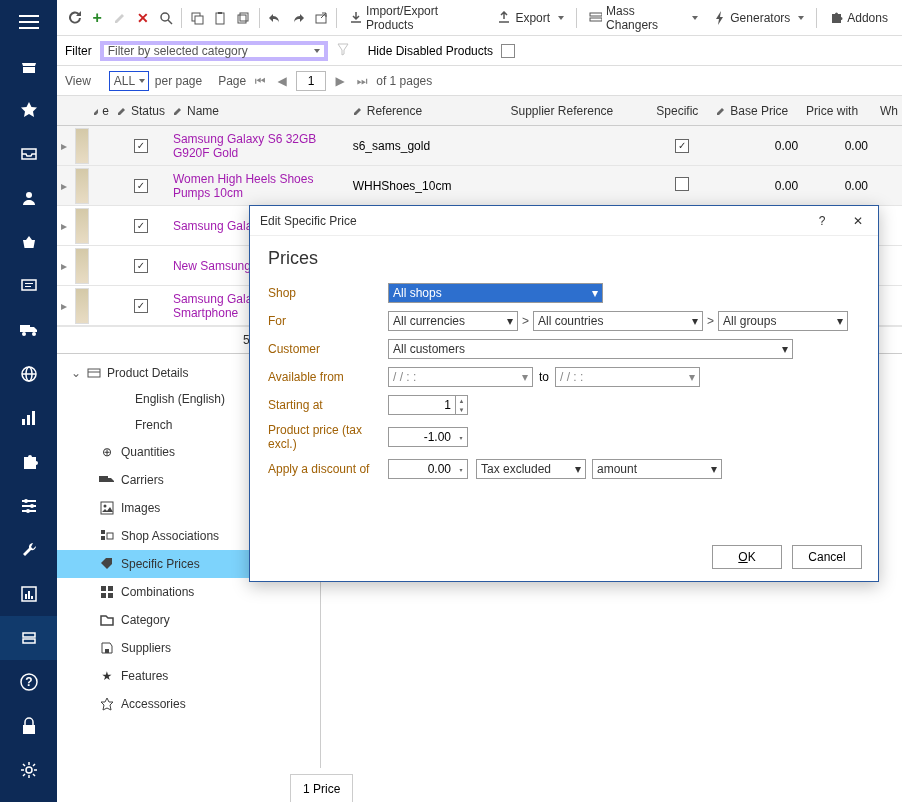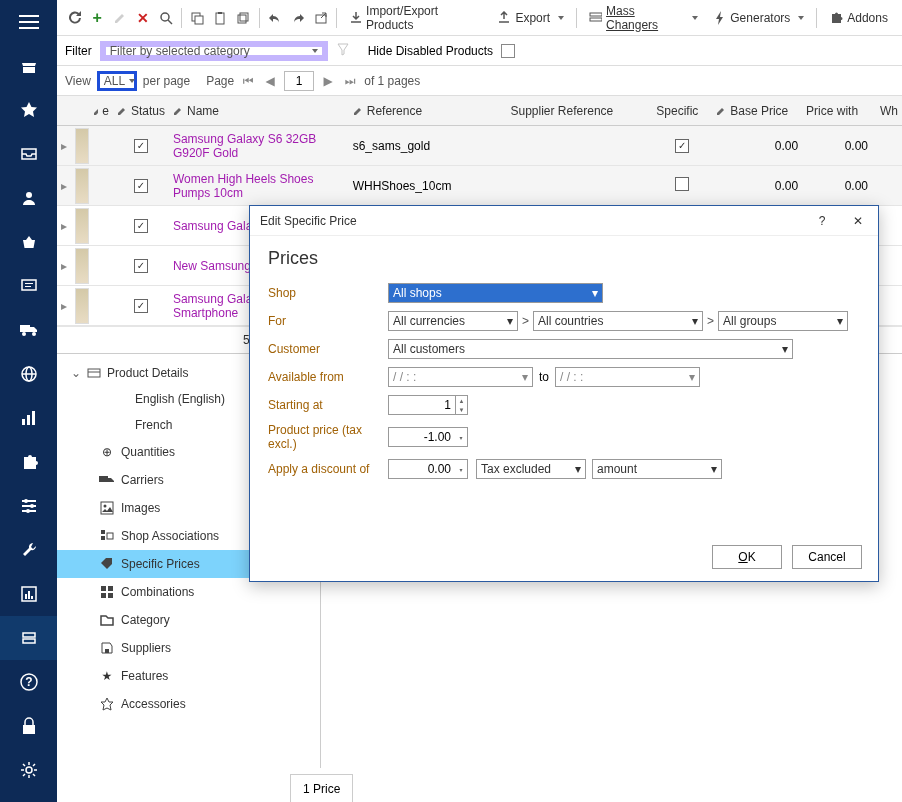--- a/index.html
+++ b/index.html
@@ -9,24 +9,24 @@
 .sidebar .nav-icon { width: 57px; height: 44px; display: flex; align-items: center; justify-content: center; color: #fff; cursor: pointer; }
 .sidebar .nav-icon.active { background: #113a6c; }
 .sidebar svg { fill: #fff; }
 .main { position: absolute; left: 57px; top: 0; right: 0; bottom: 0; background: #fff; }
 .toolbar { height: 36px; border-bottom: 1px solid #ddd; display: flex; align-items: center; padding: 0 8px; gap: 4px; }
 .toolbar .icon-btn { width: 20px; height: 20px; display: flex; align-items: center; justify-content: center; cursor: pointer; color: #555; }
 .toolbar .sep { width: 1px; height: 20px; background: #ccc; margin: 0 2px; }
 .toolbar .txt-btn { display: flex; align-items: center; gap: 4px; padding: 2px 6px; cursor: pointer; color: #333; }
 .caret::after { content: ""; display: inline-block; border-top: 4px solid #666; border-left: 3px solid transparent; border-right: 3px solid transparent; margin-left: 4px; vertical-align: middle; }
 .filter-row { height: 30px; border-bottom: 1px solid #ddd; display: flex; align-items: center; padding: 0 8px; gap: 8px; }
-.filter-row .sel { border: 6px solid #c4b5fd; height: 20px; width: 228px; padding: 0 4px; display: flex; align-items: center; justify-content: space-between; color: #555; }
+.filter-row .sel { border: 4px solid #c4b5fd; height: 20px; width: 228px; padding: 0 4px; display: flex; align-items: center; justify-content: space-between; color: #555; }
 .filter-row .chk { width: 14px; height: 14px; border: 1px solid #888; background: #fff; }
 .pager-row { height: 30px; border-bottom: 1px solid #ddd; display: flex; align-items: center; padding: 0 8px; gap: 6px; color: #555; }
-.pager-row .sel { border: 3px solid #1d4ed8; height: 20px; width: 40px; padding: 0 4px; display: flex; align-items: center; }
+.pager-row .sel { border: 1px solid #1d4ed8; height: 20px; width: 40px; padding: 0 4px; display: flex; align-items: center; margin-left: 12px; }
 .pager-row .pinput { width: 30px; height: 20px; border: 1px solid #bbb; text-align: center; }
 .pager-row .nav-btn { width: 16px; height: 16px; color: #888; cursor: pointer; display:flex;align-items:center;justify-content:center; }
 .grid { position: relative; }
 .grid-header { height: 30px; background: #f4f4f4; border-bottom: 1px solid #ccc; display: flex; align-items: center; }
 .col-expand { width: 14px; }
 .col-thumb { width: 18px; }
 .col-e { width: 24px; text-align:center; }
 .col-status { width: 56px; text-align:center; }
 .col-name { width: 180px; }
 .col-ref { width: 158px; }
@@ -258,21 +258,21 @@
           <path d="M7 8V1M4 4l3-3 3 3M2 11h10" fill="none" stroke="#555" stroke-width="1.5"></path>
         </svg>
         <span>Export</span>
       </div>
     <div class="sep"></div>
     <div class="txt-btn caret">
         <svg width="14" height="14">
           <rect x="1" y="2" width="12" height="3" fill="none" stroke="#555"></rect>
           <rect x="1" y="7" width="12" height="3" fill="none" stroke="#555"></rect>
         </svg>
-        <span style="text-decoration:underline">Mass Changers</span>
+        <span style="">Mass Changers</span>
       </div>
     <div class="txt-btn caret">
         <svg width="12" height="14">
           <path d="M7 0L2 8h3l-1 6 5-8H6z" fill="#555"></path>
         </svg>
         <span>Generators</span>
       </div>
     <div class="sep"></div>
     <div class="txt-btn">
         <svg width="14" height="14">

